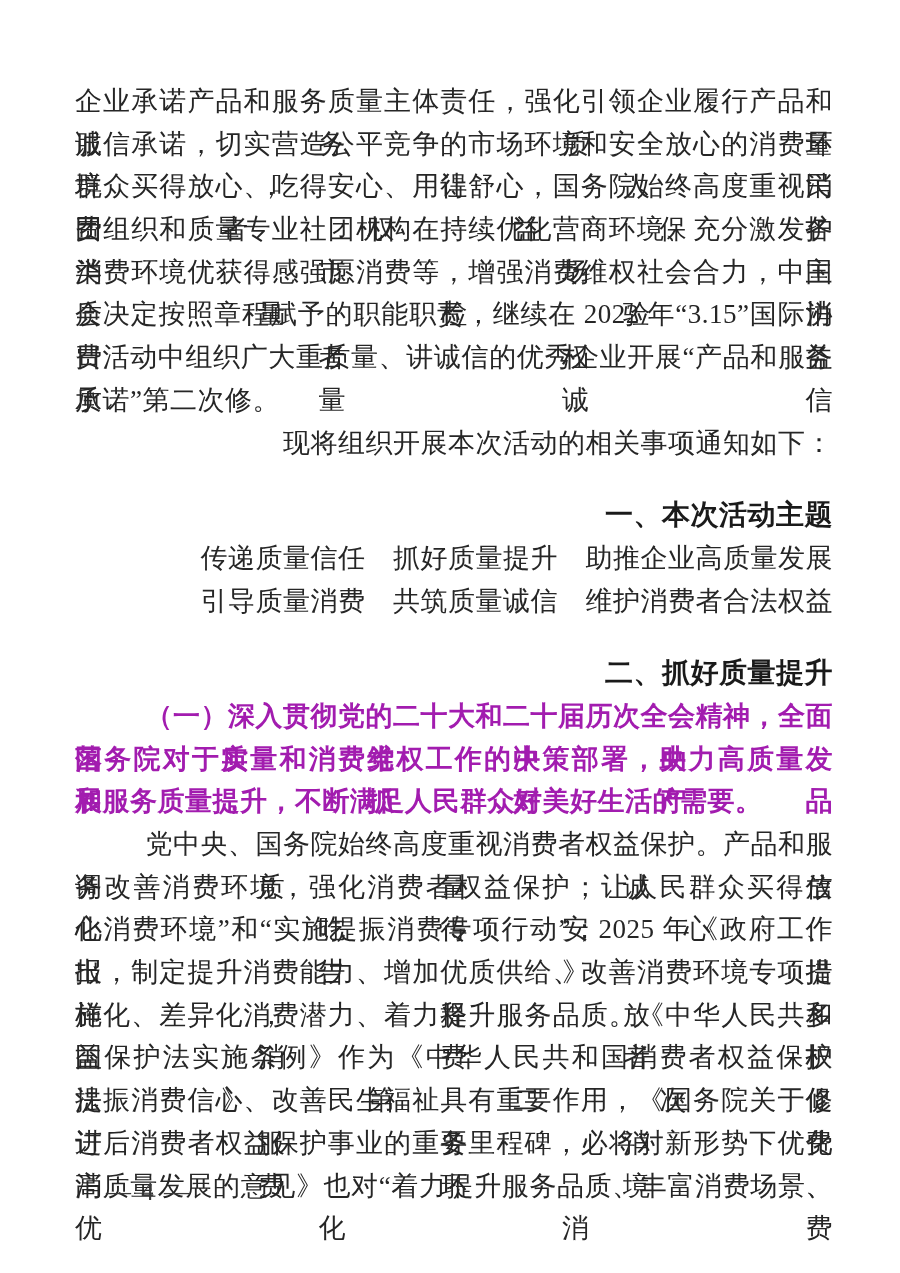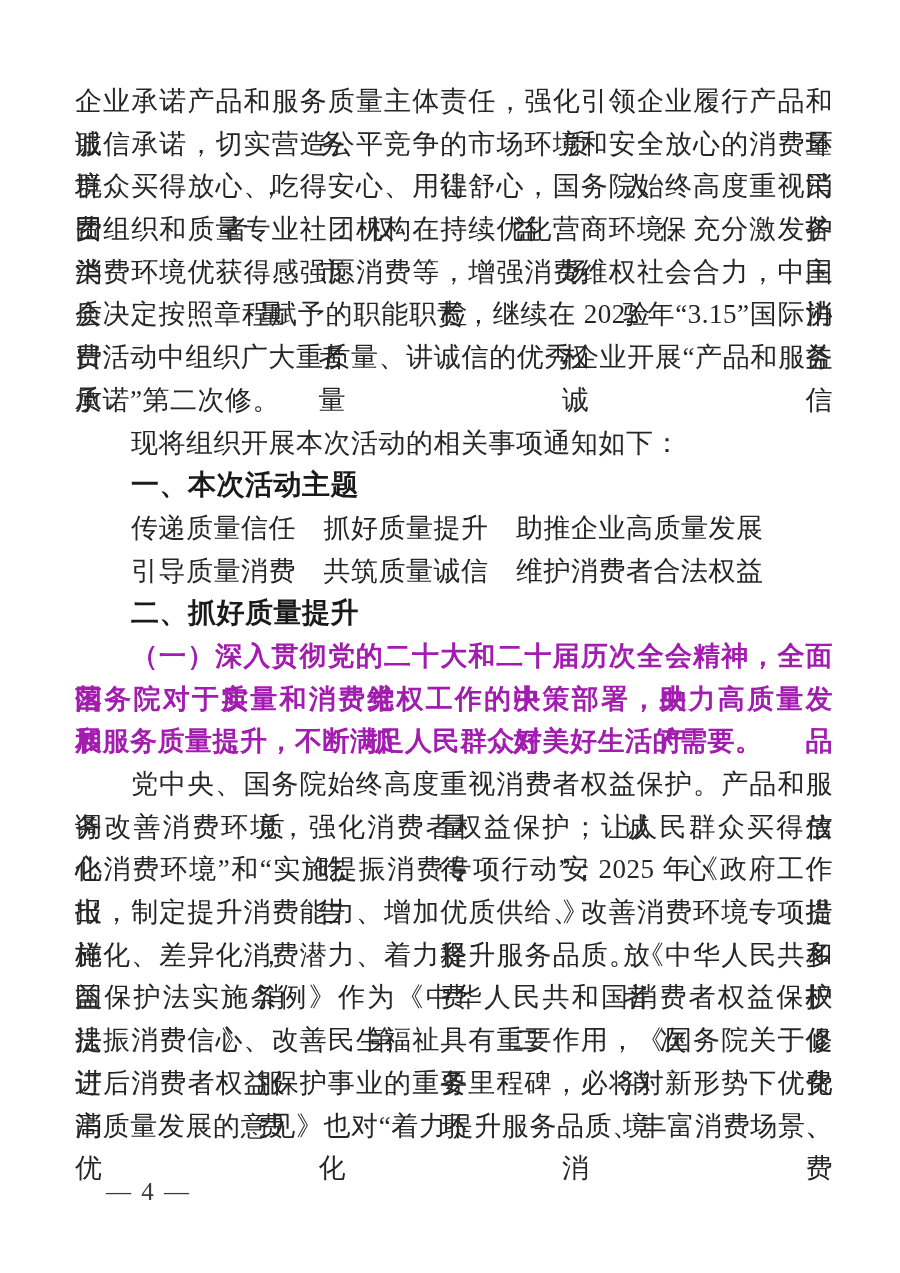--- a/index.html
+++ b/index.html
@@ -33,27 +33,28 @@
     letter-spacing: 0.5px;
   }
   
   .just {
     white-space: normal;
     text-align: justify;
     text-align-last: justify;
     text-justify: inter-ideograph;
   }
   
-  .ind { text-indent: 56px; }
+  .ind { text-indent: 56px; text-align: right; }
   
   .hd {
     font-family: "Liberation Sans", sans-serif;
     font-weight: bold;
     font-size: 28px;
     color: #1a1a1a;
+    margin-top: 30px;
   }
   
   .bk {
     font-weight: bold;
     color: #a21caf;
   }
   .pageno {
     position: absolute;
     left: 106px;
     top: 1178px;

